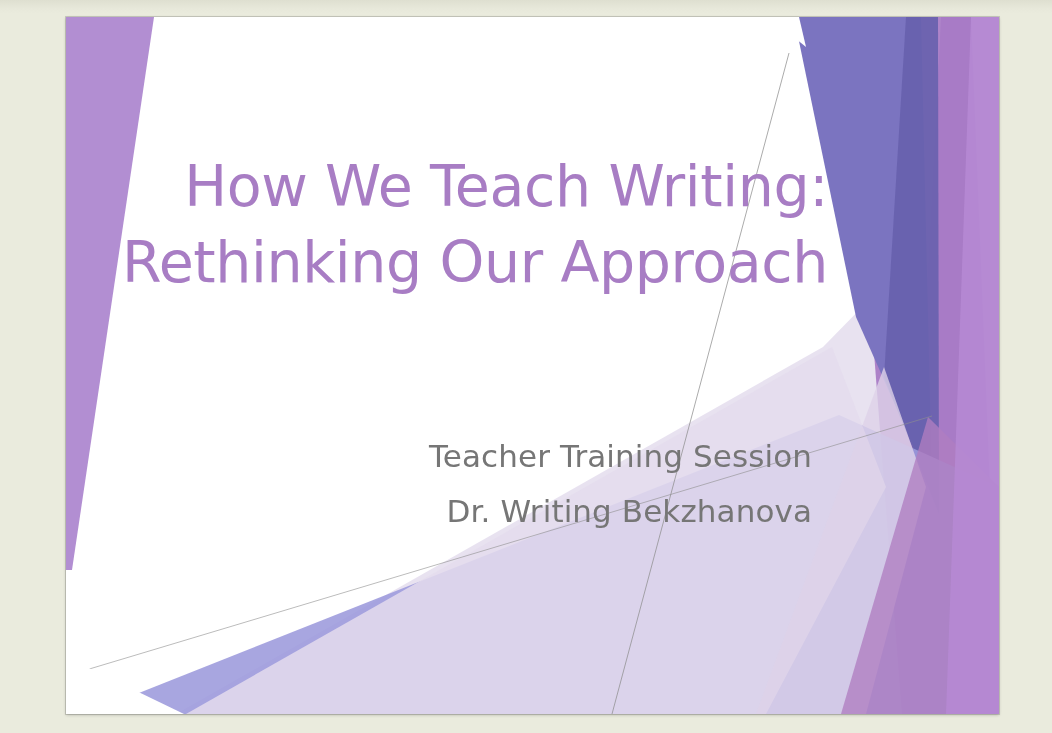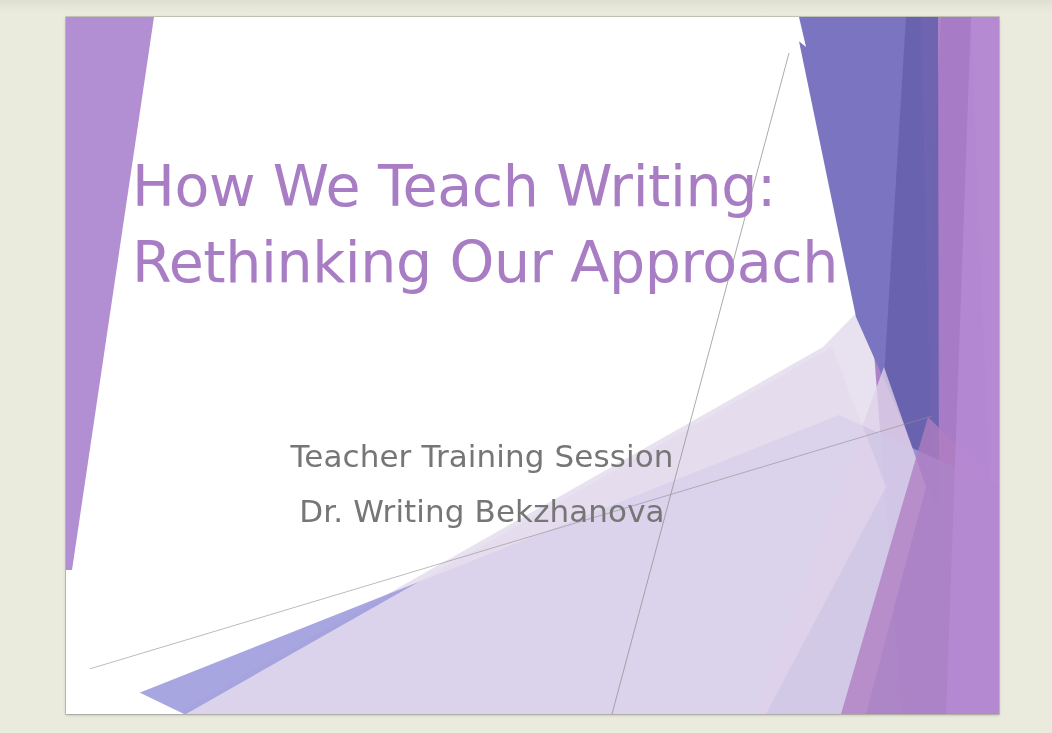--- a/index.html
+++ b/index.html
@@ -50,43 +50,43 @@
     position: absolute;
     left: 0; top: 0;
     width: 933px;
     height: 697px;
     display: block;
   }
 
   
   #title-block {
     position: absolute;
-    left: 66px;
+    left: 50px;
     top: 132px;
     width: 712px;
-    text-align: left;
+    text-align: right;
     z-index: 5;
   }
 
   #title-text {
     color: #a87dc4;
     font-family: "DejaVu Sans", sans-serif;
     font-size: 57px;
     font-weight: 400;
     line-height: 1.33;
     letter-spacing: -0.4px;
     white-space: pre-line;
   }
 
   #subtitle-block {
     position: absolute;
     left: 86px;
     top: 412px;
     width: 660px;
-    text-align: center;
+    text-align: right;
     z-index: 5;
   }
 
   .subtitle-line {
     color: #767676;
     font-family: "DejaVu Sans", sans-serif;
     font-size: 31px;
     font-weight: 400;
     line-height: 1.78;
     letter-spacing: 0.1px;

